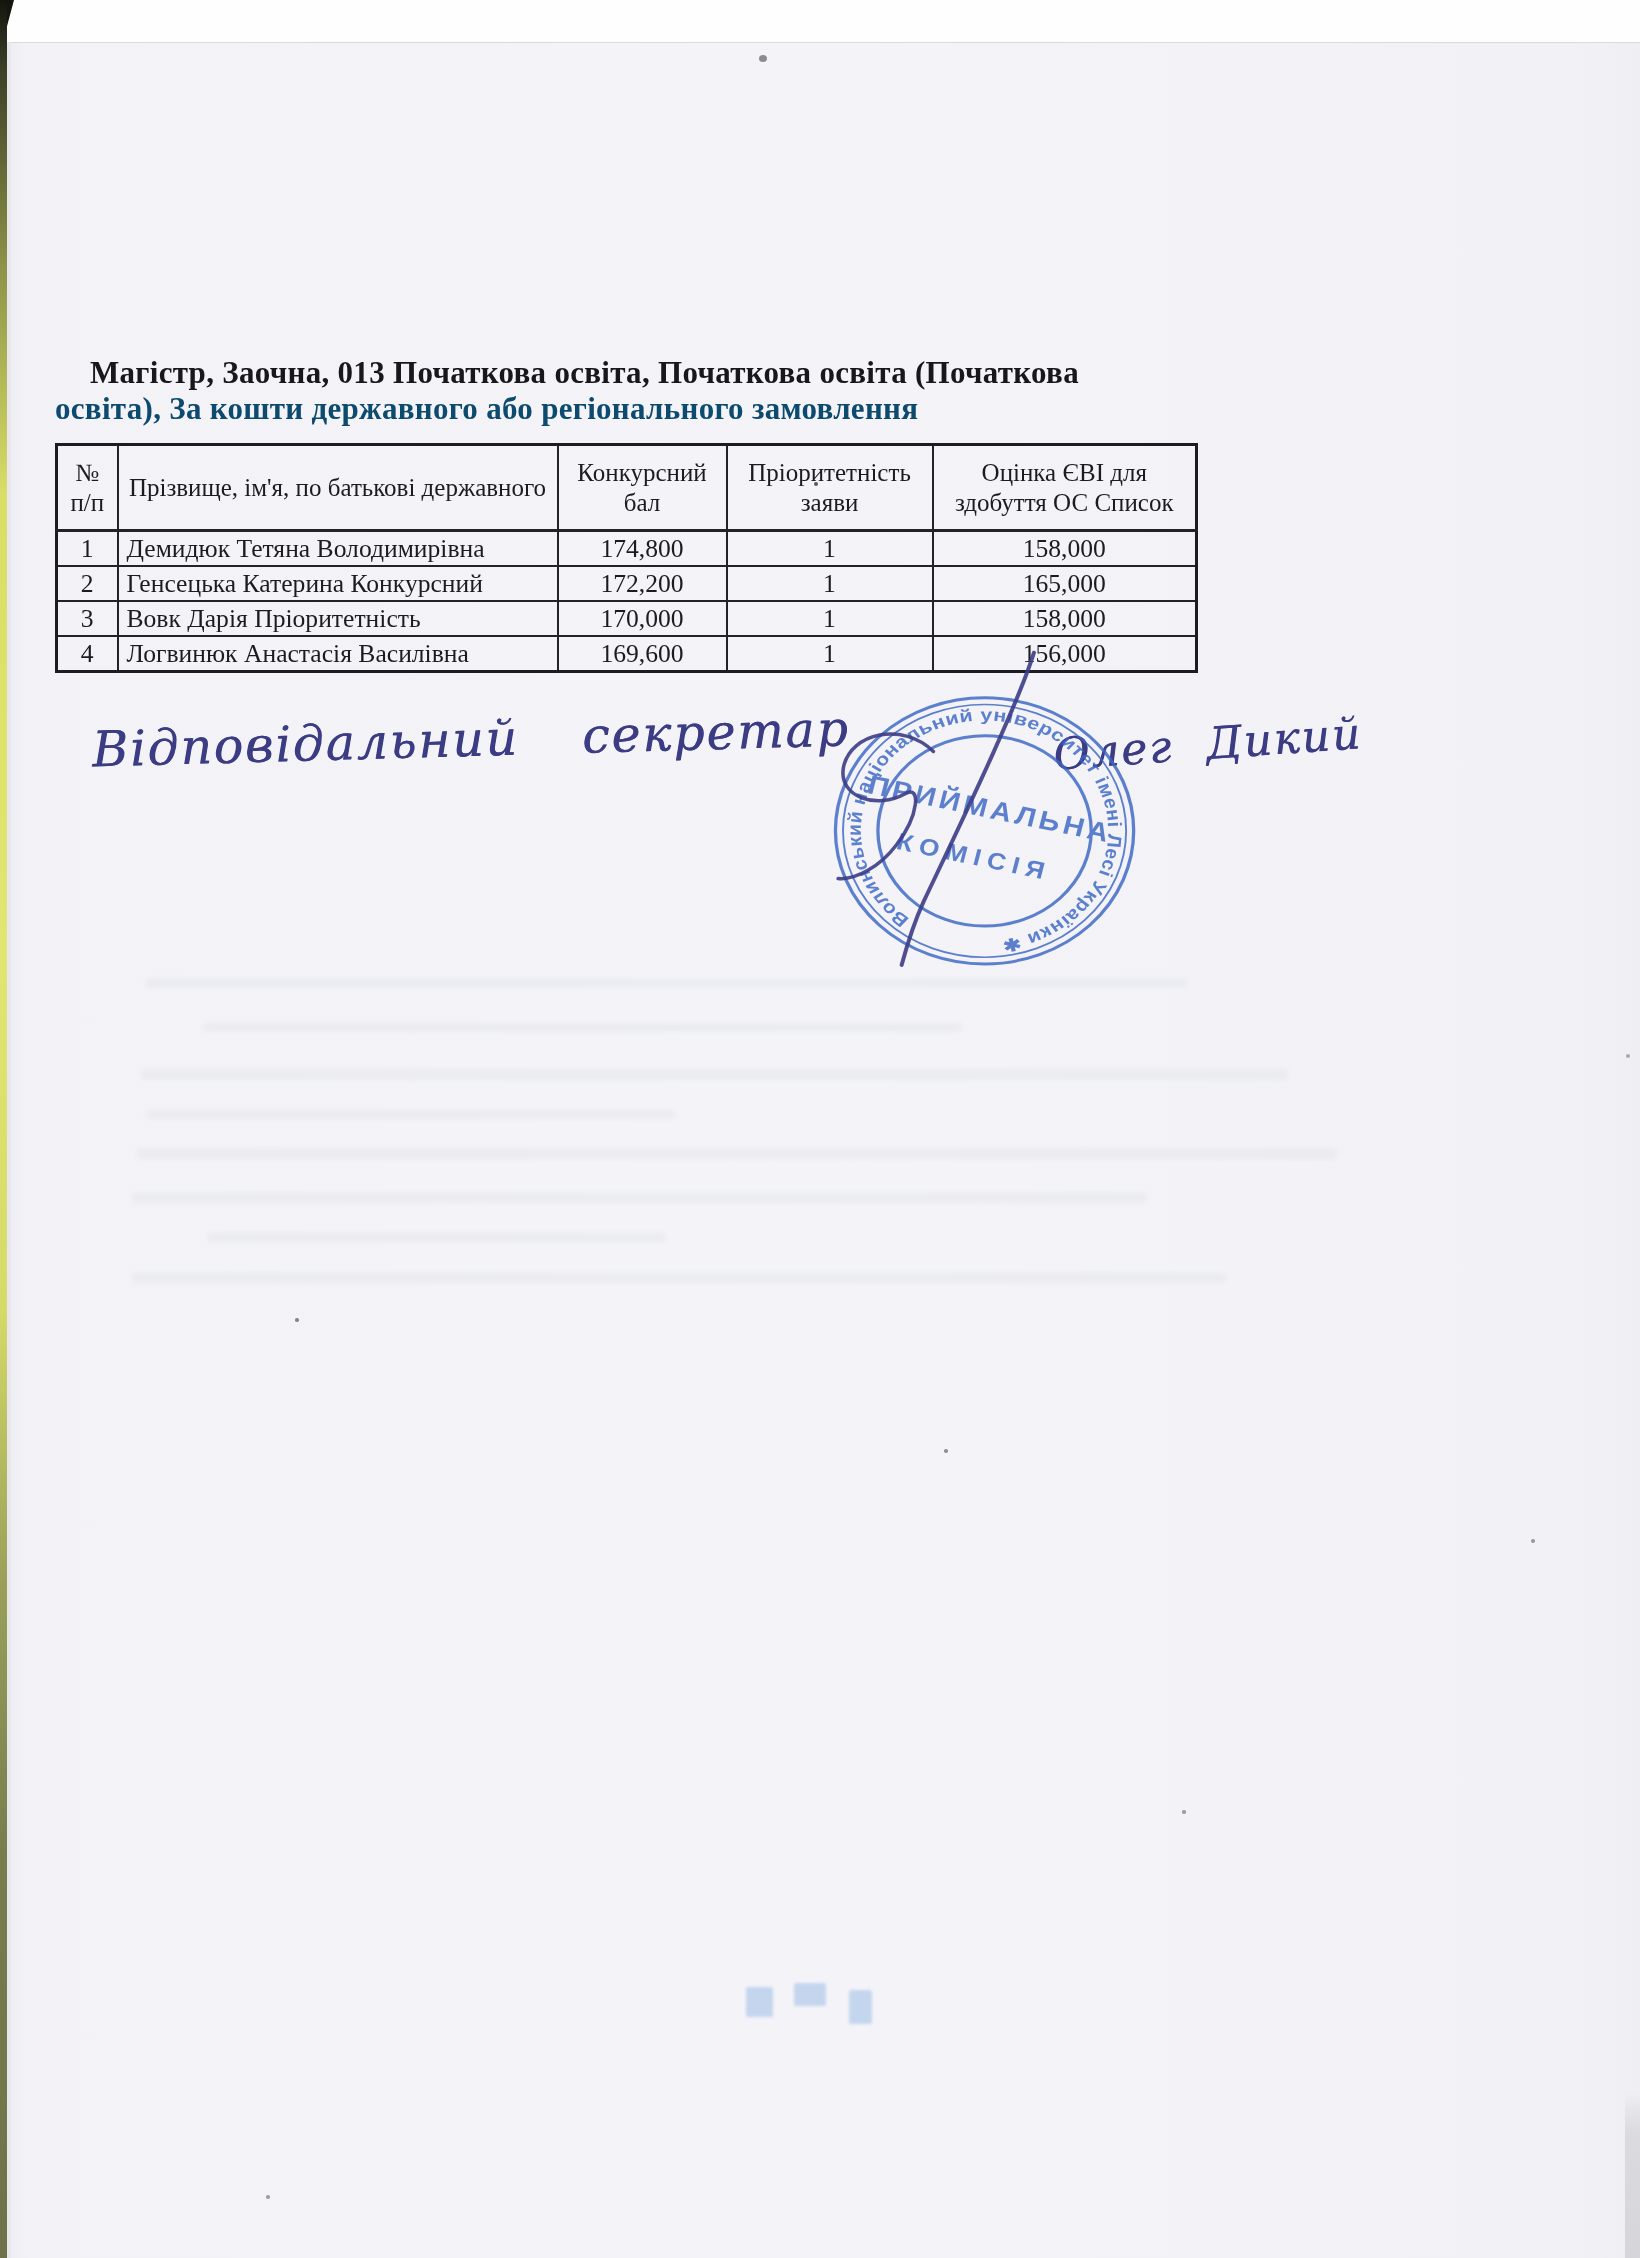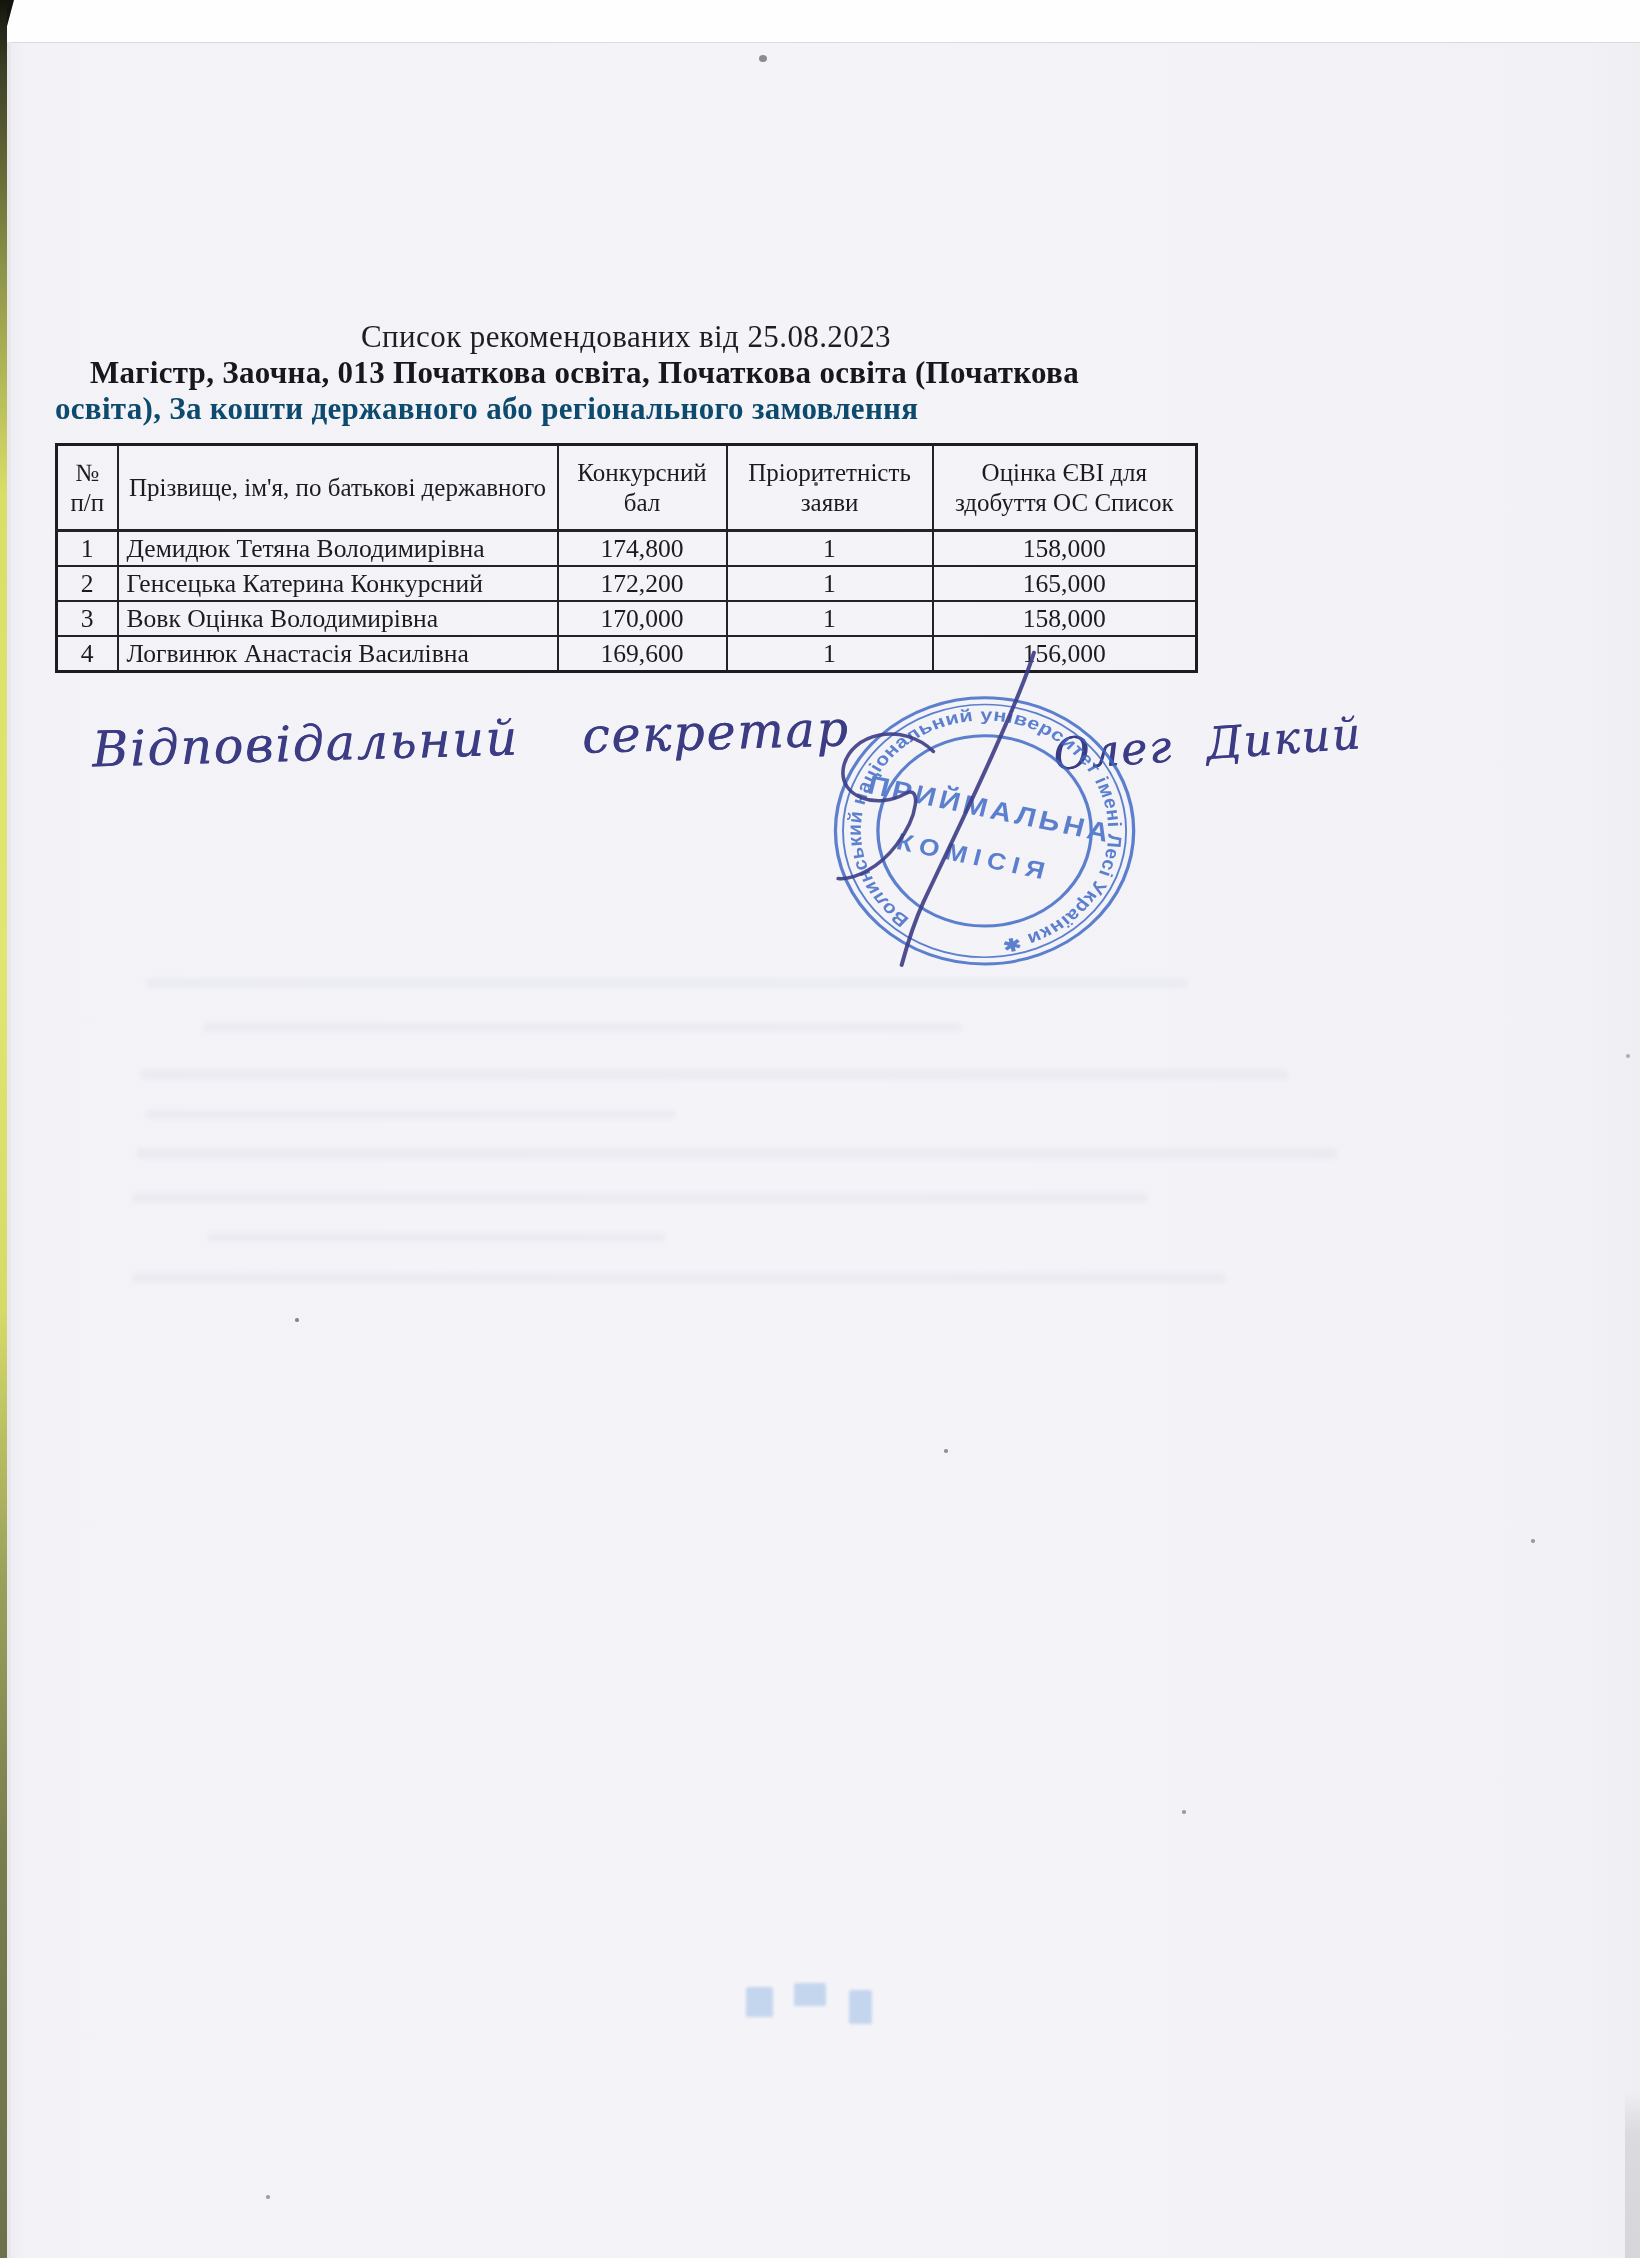--- a/index.html
+++ b/index.html
@@ -74,21 +74,20 @@
 
   <div class="scanner-band"></div>
   <div class="corner-wedge"></div>
 
   <div class="paper"></div>
 
   <div class="edge-left"></div>
   <div class="edge-left-line"></div>
   <div class="edge-right"></div>
 
-  <div class="doc-title">Список рекомендованих від 25.08.2023</div>
   <div class="doc-sub1">Магістр, Заочна, 013 Початкова освіта, Початкова освіта (Початкова</div>
   <div class="doc-sub2">освіта), За кошти державного або регіонального замовлення</div>
 
   <table class="rec">
     <colgroup>
       <col style="width:61px">
         <col style="width:440px">
         <col style="width:169px">
       <col style="width:206px">
         <col style="width:264px">
@@ -116,21 +115,21 @@
         </tr>
         <tr>
           <td>2</td>
           <td class="name">Генсецька Катерина Конкурсний</td>
           <td>172,200</td>
           <td>1</td>
           <td>165,000</td>
         </tr>
         <tr>
           <td>3</td>
-          <td class="name">Вовк Оцінка Володимирівна</td>
+          <td class="name">Вовк Дарія Пріоритетність</td>
           <td>170,000</td>
           <td>1</td>
           <td>158,000</td>
         </tr>
         <tr>
           <td>4</td>
           <td class="name">Логвинюк Анастасія Василівна</td>
           <td>169,600</td>
           <td>1</td>
           <td>156,000</td>

